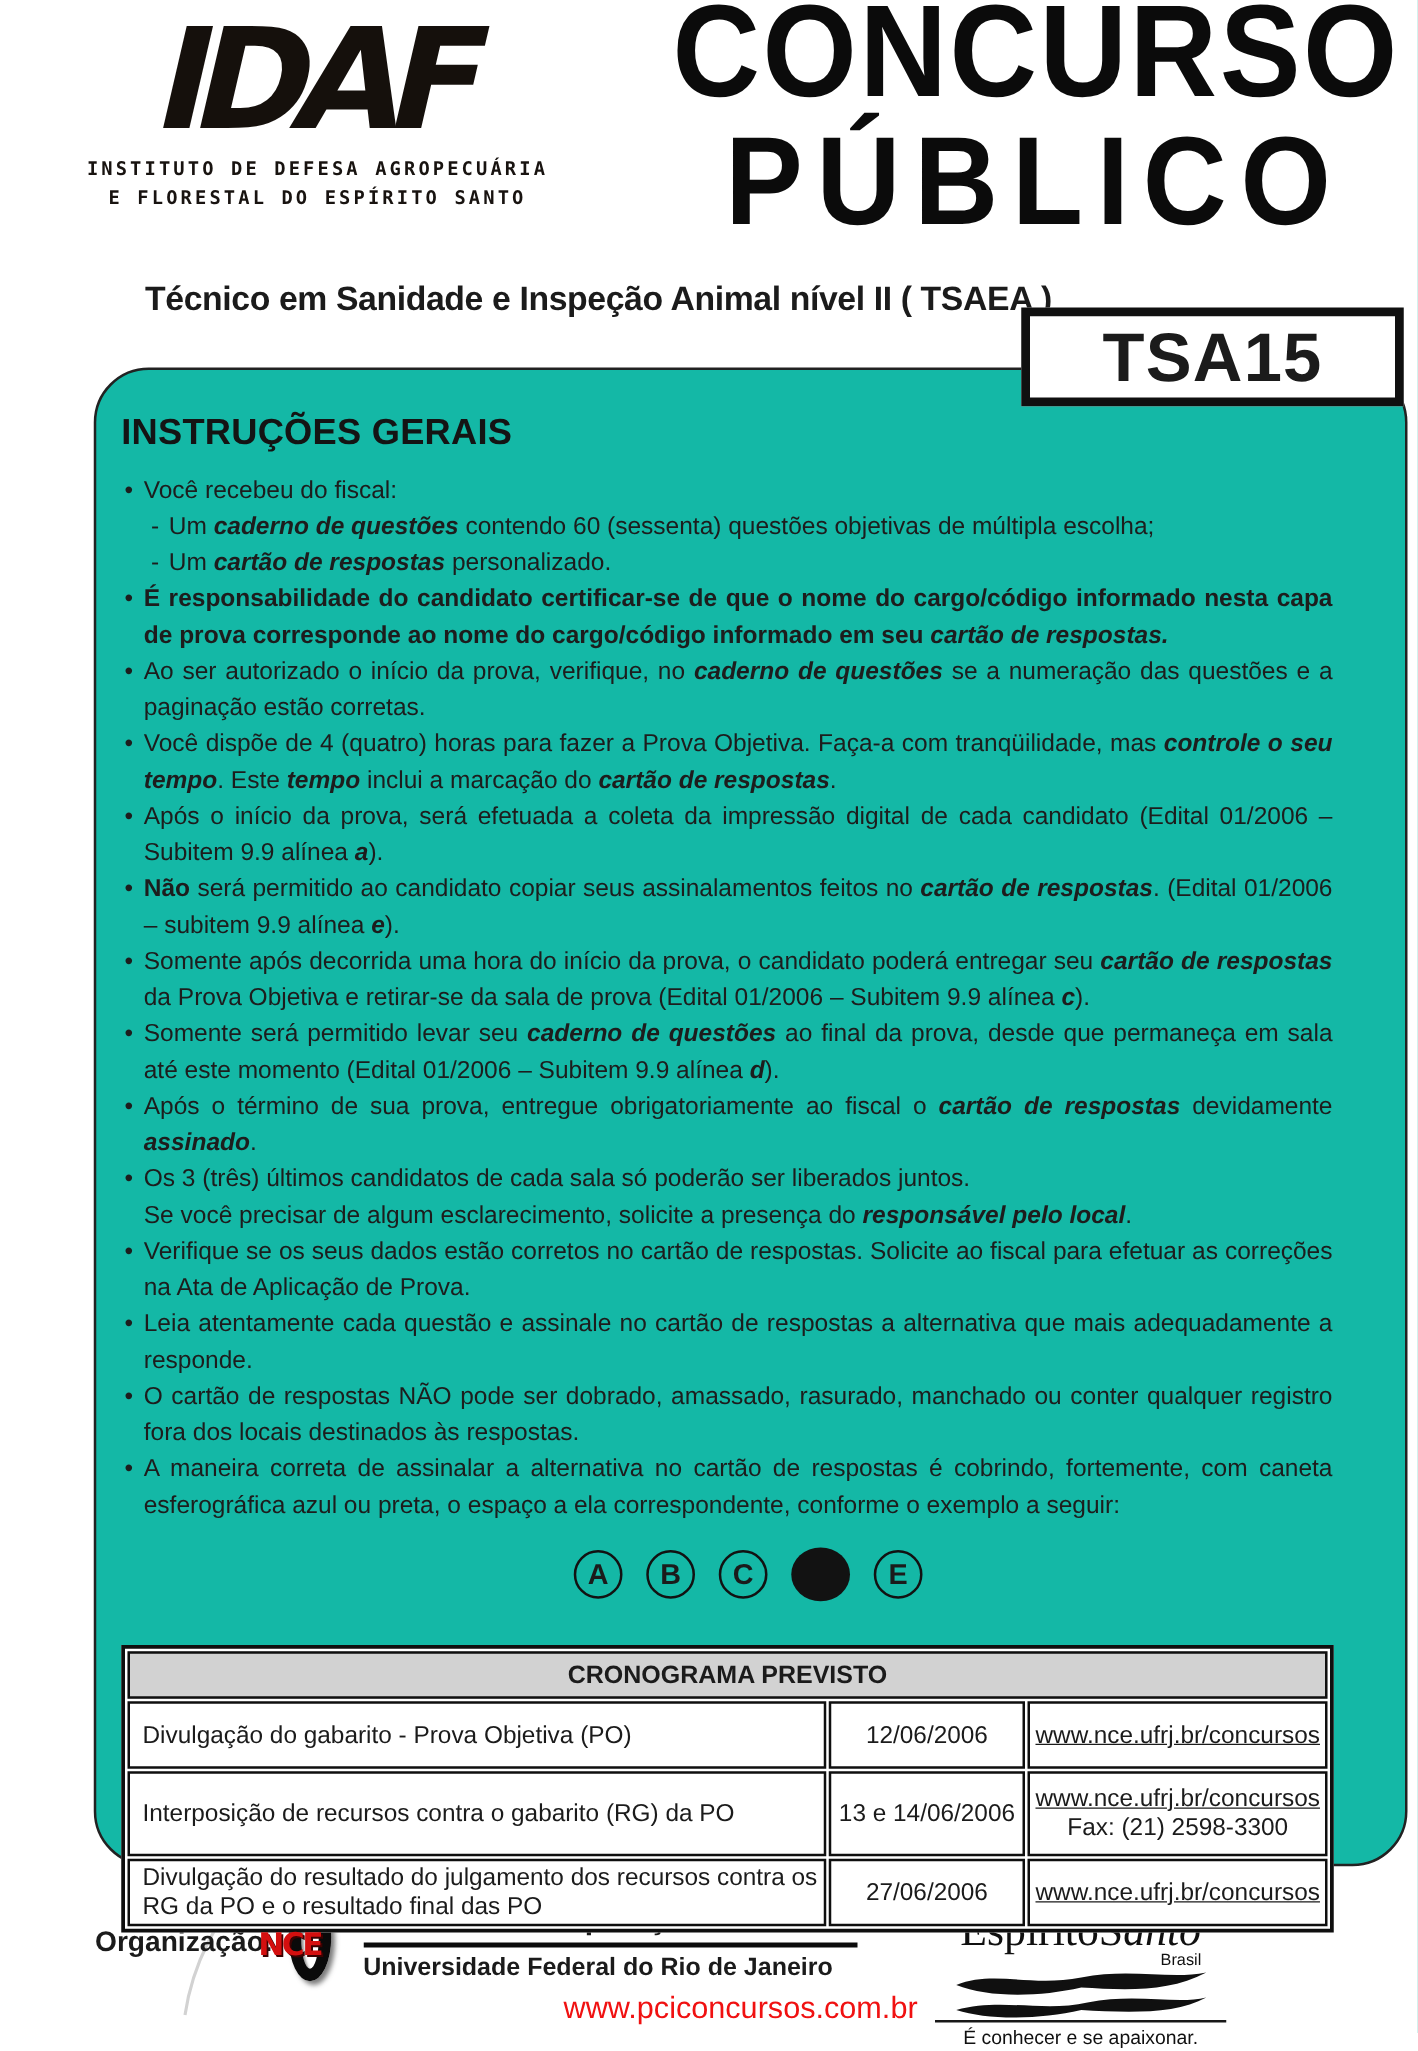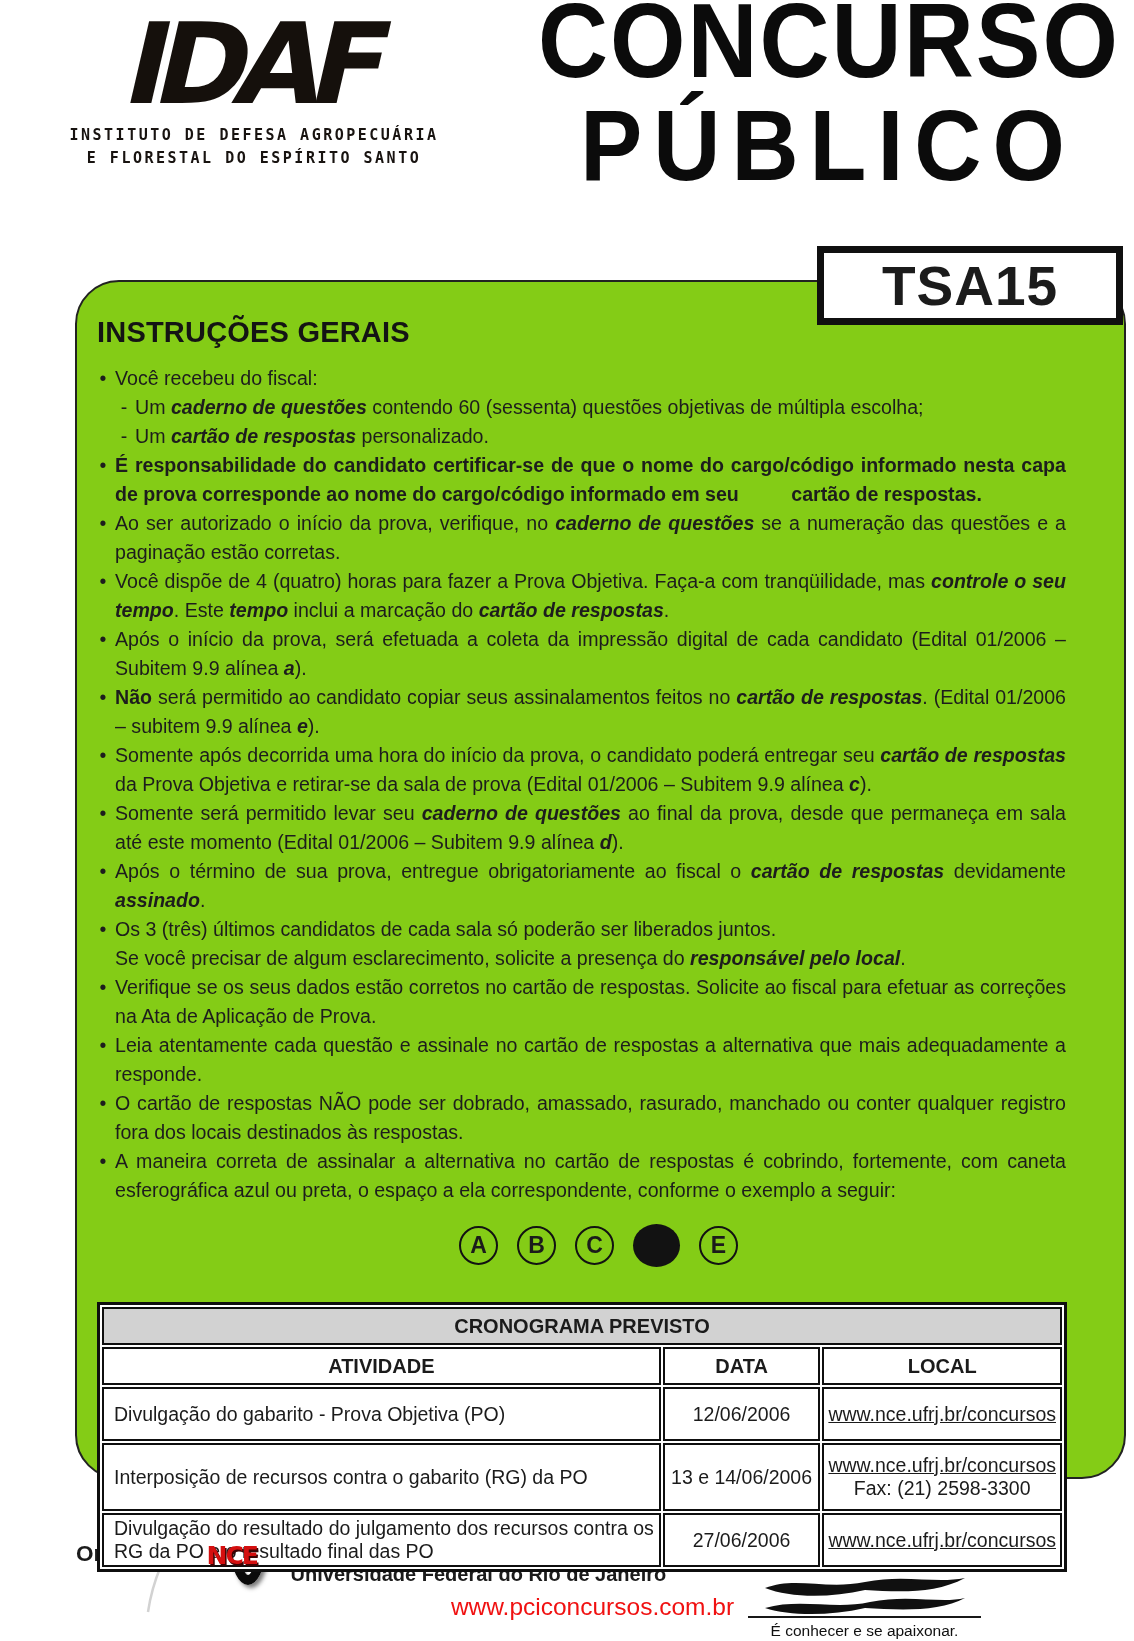--- a/index.html
+++ b/index.html
@@ -20,23 +20,23 @@
 
   .position-title{position:absolute;left:116px;top:224px;font-size:27px;font-weight:bold;
                   letter-spacing:-0.3px;white-space:nowrap;}
 
   .code-box{position:absolute;left:817px;top:246px;width:306px;height:79px;background:#fff;
             border:7px solid #101010;box-sizing:border-box;z-index:6;
             display:flex;align-items:center;justify-content:center;
             font-size:55px;font-weight:bold;letter-spacing:1px;}
 
   
-  .main-box{position:absolute;left:75px;top:280px;width:1051px;height:1199px;
+  .main-box{position:absolute;left:75px;top:294px;width:1051px;height:1199px;
             border:2.5px solid #222;border-radius:44px;box-sizing:border-box;
-            background:#84cc16;z-index:1;}
+            background:#14b8a6;z-index:1;}
   .main-content{padding:30px 58px 0 14px;}
 
   .section-heading{font-size:29px;font-weight:bold;letter-spacing:0.2px;color:#141414;
                    margin:4px 0 15px 6px;}
   .section-heading.second{margin-top:27px;}
 
   .li{display:flex;font-size:19.6px;line-height:29px;color:#1d1d1d;}
   .li .marker{flex:0 0 24px;text-align:center;}
   .li.sub{margin-left:22px;}
   .li.sub .marker{flex-basis:22px;}
@@ -98,20 +98,21 @@
     <div class="idaf-word">IDAF</div>
     <div class="idaf-sub">INSTITUTO DE DEFESA AGROPECUÁRIA</div>
     <div class="idaf-sub">E FLORESTAL DO ESPÍRITO SANTO</div>
   </div>
 
   <div class="concurso-block">
     <div class="concurso-l1">CONCURSO</div>
     <div class="concurso-l2">PÚBLICO</div>
   </div>
 
+  <div class="position-title">Técnico em Sanidade e Inspeção Animal nível II ( TSAEA )</div>
 
   <div class="code-box">
     <span>TSA15</span>
   </div>
 
   <div class="main-box">
     <div class="main-content">
 
       <div class="section-heading">INSTRUÇÕES GERAIS</div>
       <div>
@@ -122,21 +123,21 @@
           <div class="li sub">
             <span class="marker">-</span>
             <span class="txt"><span>Um </span><span style="font-weight: bold; font-style: italic;">caderno de questões</span><span> contendo 60 (sessenta) questões objetivas de múltipla escolha;</span></span>
           </div>
           <div class="li sub">
             <span class="marker">-</span>
             <span class="txt"><span>Um </span><span style="font-weight: bold; font-style: italic;">cartão de respostas</span><span> personalizado.</span></span>
           </div>
           <div class="li">
             <span class="marker">•</span>
-            <span class="txt"><span style="font-weight: bold;">É responsabilidade do candidato certificar-se de que o nome do cargo/código informado nesta capa de prova corresponde ao nome do cargo/código informado em seu </span><span style="font-weight: bold;  margin-left: 47px;">cartão de respostas.</span></span>
+            <span class="txt"><span style="font-weight: bold;">É responsabilidade do candidato certificar-se de que o nome do cargo/código informado nesta capa de prova corresponde ao nome do cargo/código informado em seu </span><span style="font-weight: bold; font-style: italic;">cartão de respostas.</span></span>
           </div>
           <div class="li">
             <span class="marker">•</span>
             <span class="txt"><span>Ao ser autorizado o início da prova, verifique, no </span><span style="font-weight: bold; font-style: italic;">caderno de questões</span><span> se a numeração das questões e a paginação estão corretas.</span></span>
           </div>
           <div class="li">
             <span class="marker">•</span>
             <span class="txt"><span>Você dispõe de 4 (quatro) horas para fazer a Prova Objetiva. Faça-a com tranqüilidade, mas </span><span style="font-weight: bold; font-style: italic;">controle o seu tempo</span><span>. Este </span><span style="font-weight: bold; font-style: italic;">tempo</span><span> inclui a marcação do </span><span style="font-weight: bold; font-style: italic;">cartão de respostas</span><span>.</span></span>
           </div>
           <div class="li">
@@ -198,25 +199,20 @@
 
       <table class="schedule">
         <colgroup>
           <col style="width:63%">
             <col style="width:17%">
             <col style="width:20%">
         </colgroup>
         <tbody>
             <tr class="t-title">
               <td colspan="3">CRONOGRAMA PREVISTO</td>
-            </tr>
-            <tr class="t-cols">
-              <td>ATIVIDADE</td>
-              <td>DATA</td>
-              <td>LOCAL</td>
             </tr>
             <tr class="r1">
               <td class="cell-act">Divulgação do gabarito - Prova Objetiva (PO)</td>
               <td class="cell-data">12/06/2006</td>
               <td class="cell-local">
                 <div class="lnk">www.nce.ufrj.br/concursos</div>
               </td>
             </tr>
             <tr class="r2">
               <td class="cell-act">Interposição de recursos contra o gabarito (RG) da PO</td>

